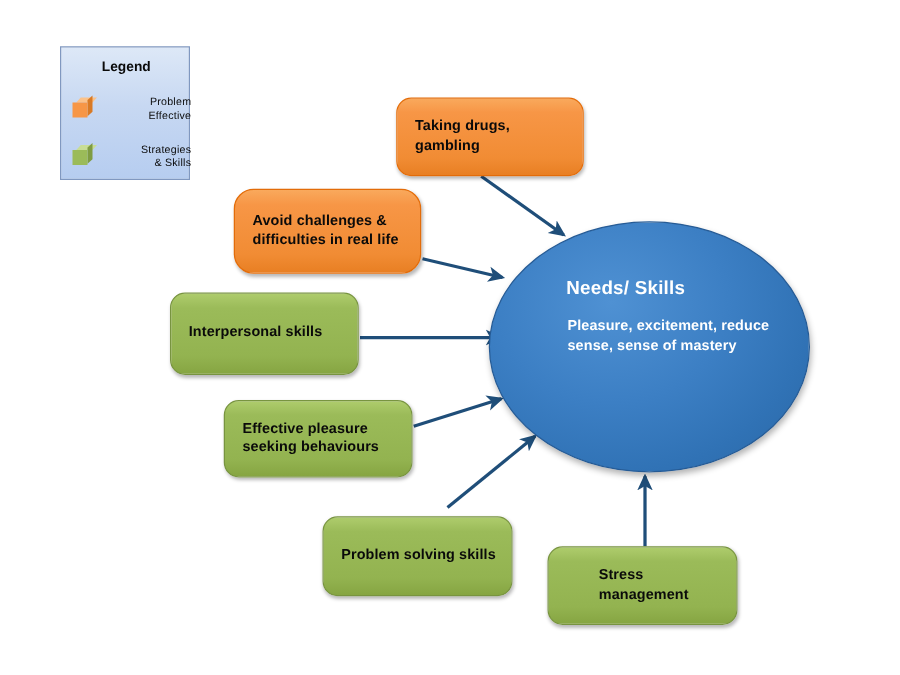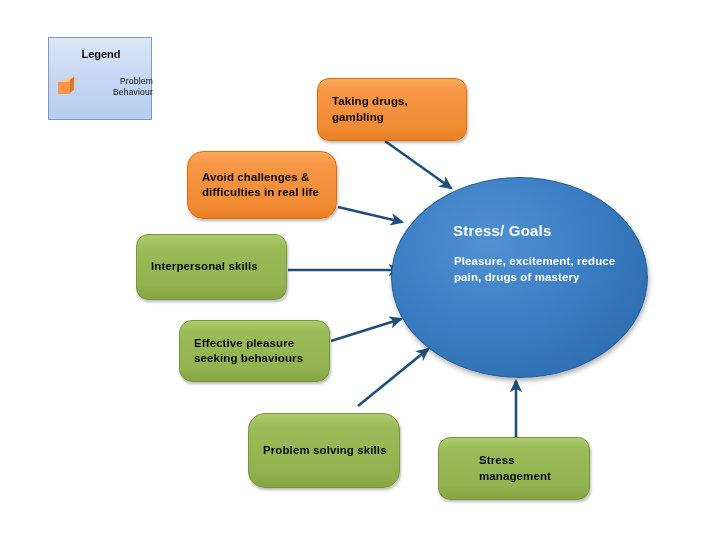--- a/index.html
+++ b/index.html
@@ -22,21 +22,21 @@
     height: 540px;
     pointer-events: none;
   }
 
   
   .legend {
     position: absolute;
     left: 48px;
     top: 37px;
     width: 104px;
-    height: 83px;
+    height: 107px;
     border: 1px solid #8098c0;
     background: linear-gradient(to bottom, #dde8f7 0%, #c7d8f2 45%, #b6cdf0 100%);
     box-sizing: border-box;
   }
   .legend-title {
     position: absolute;
     left: 0;
     top: 10px;
     width: 104px;
     text-align: center;
@@ -181,48 +181,59 @@
     <div class="legend-title">Legend</div>
 
     <div class="legend-row r1">
       <div class="swatch">
         <div class="cube-top" style="background:#fbc28a"></div>
         <div class="cube-side" style="background:#d97a25"></div>
         <div class="cube-front" style="background:#F79646"></div>
       </div>
       <div class="legend-label">
         <div>Problem</div>
-        <div>Behaviour</div>
+        <div>Effective</div>
       </div>
     </div>
 
+    <div class="legend-row r2">
+      <div class="swatch">
+        <div class="cube-top" style="background:#c8dd95"></div>
+        <div class="cube-side" style="background:#7f9c42"></div>
+        <div class="cube-front" style="background:#9BBB59"></div>
+      </div>
+      <div class="legend-label">
+        <div>Strategies</div>
+        <div>&amp; Skills</div>
+      </div>
+    </div>
   </div>
 
   <div class="hub">
-    <div class="hub-title">Stress/ Goals</div>
-    <div class="hub-sub">Pleasure, excitement, reduce pain, drugs of mastery</div>
+    <div class="hub-title">Needs/ Skills</div>
+    <div class="hub-sub">Pleasure, excitement, reduce sense, sense of mastery</div>
   </div>
 
   <div class="node orange" style="left:317px; top:78px; width:150px; height:63px;">
     <div class="txt">Taking drugs, gambling</div>
   </div>
 
   <div class="node orange" style="left:187px; top:151px; width:150px; height:68px;border-radius:16px;">
     <div class="txt">Avoid challenges &amp; difficulties in real life</div>
   </div>
 
   <div class="node green" style="left:136px; top:234px; width:151px; height:66px;">
     <div class="txt">Interpersonal skills</div>
   </div>
 
-  <div class="node green" style="left:179px; top:320px; width:151px; height:62px;border-radius:13px;">
+  <div class="node green" style="left:179px; top:320px; width:151px; height:62px;">
     <div class="txt">Effective pleasure seeking behaviours</div>
   </div>
 
-  <div class="node green" style="left:248px; top:413px; width:152px; height:75px;border-radius:17px;">
+  <div class="node green" style="left:258px; top:413px; width:152px; height:64px;">
     <div class="txt">Problem solving skills</div>
   </div>
 
   <div class="node green" style="left:438px; top:437px; width:152px; height:63px;padding-left:40px;">
     <div class="txt">Stress management</div>
   </div>
 
 </div>
 
 </body></html>

